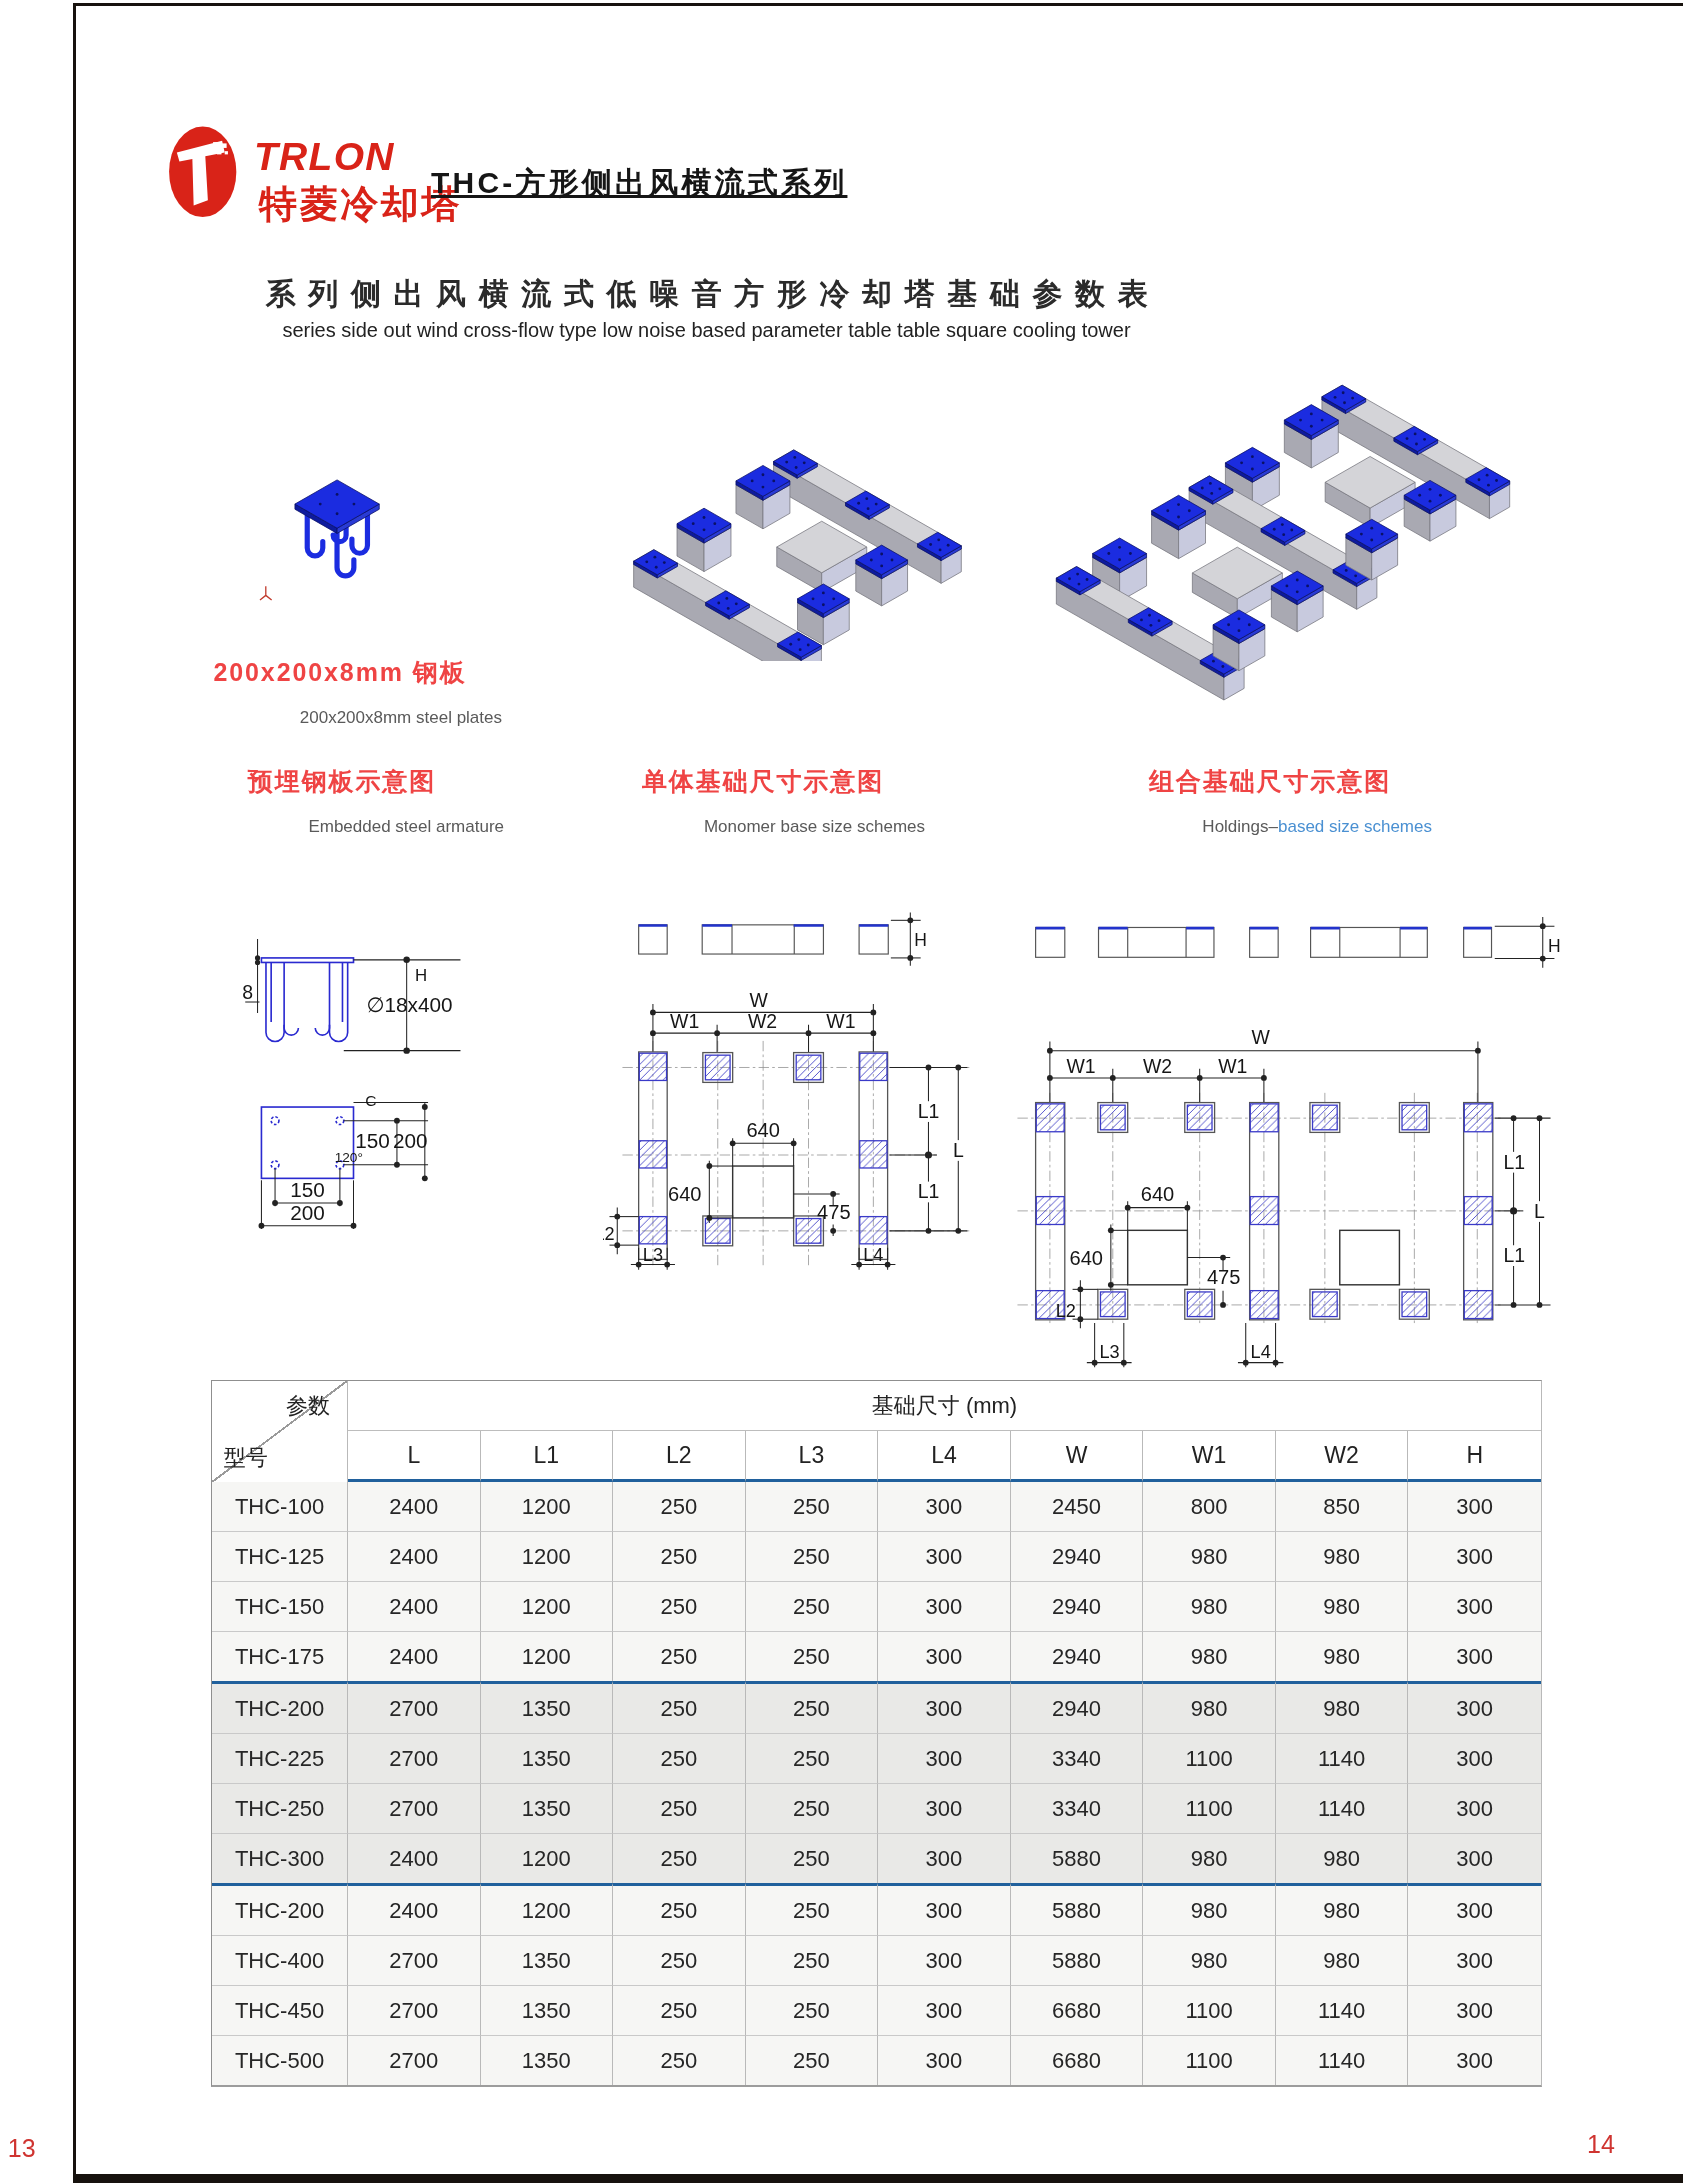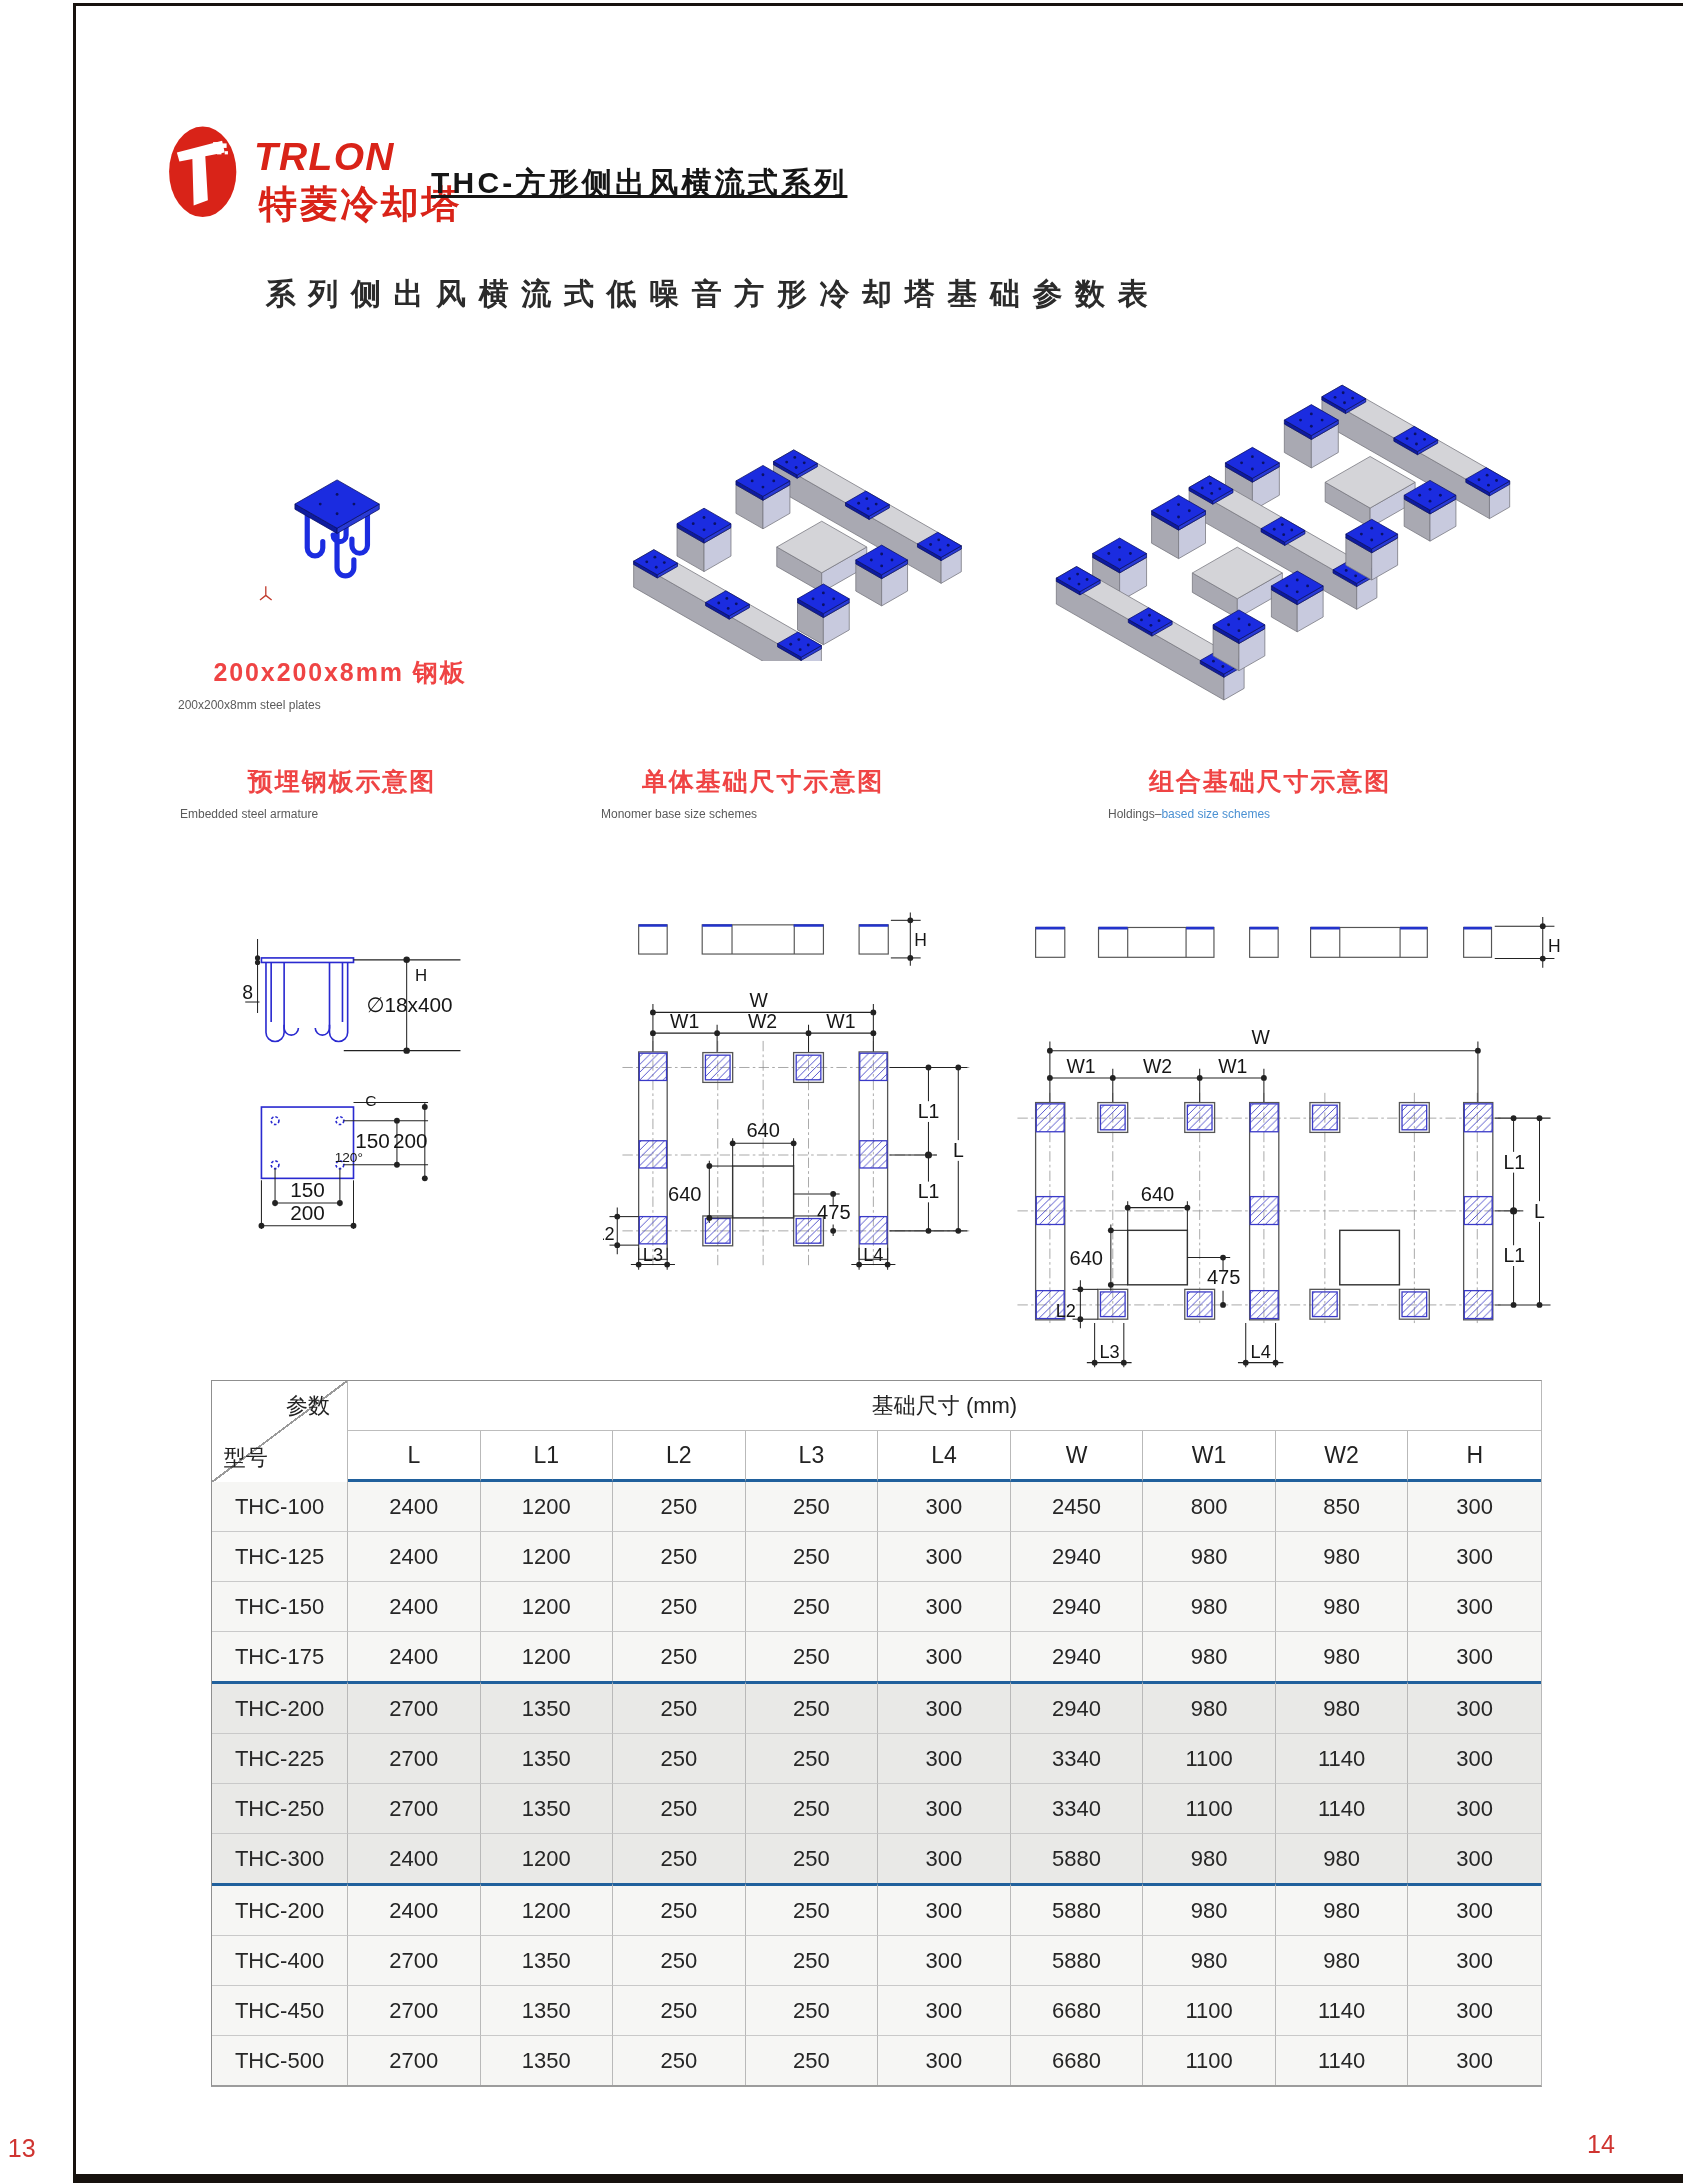--- a/index.html
+++ b/index.html
@@ -9,21 +9,21 @@
   .frame{background:#17120e;}
   
   .brand-en{font-size:39px;font-weight:bold;font-style:italic;letter-spacing:1.3px;}
   .brand-cn{font-size:38px;font-weight:bold;letter-spacing:2.6px;}
   .red{color:#d92318;}
   .page-title{font-size:30px;font-weight:bold;letter-spacing:3.2px;color:#161616;white-space:nowrap;}
   .sub-cn{font-size:30px;font-weight:bold;color:#2b2b2b;letter-spacing:0.42em;text-align:center;white-space:nowrap;}
   .sub-en{font-size:20px;color:#222;text-align:center;white-space:nowrap;}
   
   .cap-cn{font-size:25px;font-weight:bold;color:#ef4444;letter-spacing:1.9px;text-align:center;white-space:nowrap;}
-  .cap-en{font-size:12px;color:#5a5a5a;text-align:left;white-space:nowrap;margin-top:9px;}
+  .cap-en{font-size:17px;color:#5a5a5a;text-align:right;white-space:nowrap;margin-top:19px;}
   .cap-en .blue{color:#4a90d2;}
   
   svg text{font-family:"Liberation Sans",sans-serif;fill:#161616;}
   
   #spec-table{border-collapse:separate;border-spacing:0;table-layout:fixed;width:1331px;
       border-top:1.9px solid #8f8f8f;border-left:1.9px solid #8f8f8f;border-bottom:2.6px solid #9c9c9c;border-right:1.3px solid #b9b9b9;}
   #spec-table th,#spec-table td{font-weight:normal;text-align:center;vertical-align:middle;
       border-right:1.3px solid #b9b9b9;padding:0;}
   #spec-table th:last-child,#spec-table td:last-child{border-right:none;}
   #spec-table .corner{position:relative;width:135px;height:101px;background:#fff;
@@ -56,20 +56,21 @@
     <rect x="74" y="28" width="9" height="9" fill="#ffffff"></rect>
       <rect x="88" y="30" width="7" height="7" fill="#ffffff"></rect>
     <rect x="80" y="40" width="7" height="7" fill="#ffffff"></rect>
       <rect x="92" y="42" width="5" height="5" fill="#ffffff"></rect>
   </svg>
   <div class="abs brand-en red" style="left:254px;top:135px;">TRLON</div>
   <div class="abs brand-cn red" style="left:259px;top:179px;">特菱冷却塔</div>
   <div class="abs page-title" style="left:431px;top:163px;text-decoration:underline;">THC-方形侧出风横流式系列</div>
 
   <div class="abs sub-cn" style="left:0px;top:274px;width:1426px;">系列侧出风横流式低噪音方形冷却塔基础参数表</div>
+  <div class="abs sub-en" style="left:0px;top:319px;width:1413px;">series side out wind cross-flow type low noise based parameter table table square cooling tower</div>
 
   <svg class="abs" id="iso-left" style="left:214px;top:421px;" width="259" height="227" viewBox="330 650 400 350">
     <g stroke="#1b2ce0" stroke-width="8" fill="none" stroke-linecap="round">
       <path d="M474,790 L474,846 A12,12 0 0 0 498,846 L498,836"></path>
       <path d="M534,796 L534,826 A10,10 0 0 1 514,826"></path>
       <path d="M567,790 L567,842 A12,12 0 0 1 543,842 L543,832"></path>
       <path d="M520,812 L520,876 A13,13 0 0 0 546,876 L546,864"></path>
     </g>
     <g id="iso-plate">
         <polygon points="455.0,778.0 520.1,815.3 520.1,823.3 455.0,786.0" fill="#0e1b9e" stroke="#0a1166" stroke-width="1.2"></polygon>

